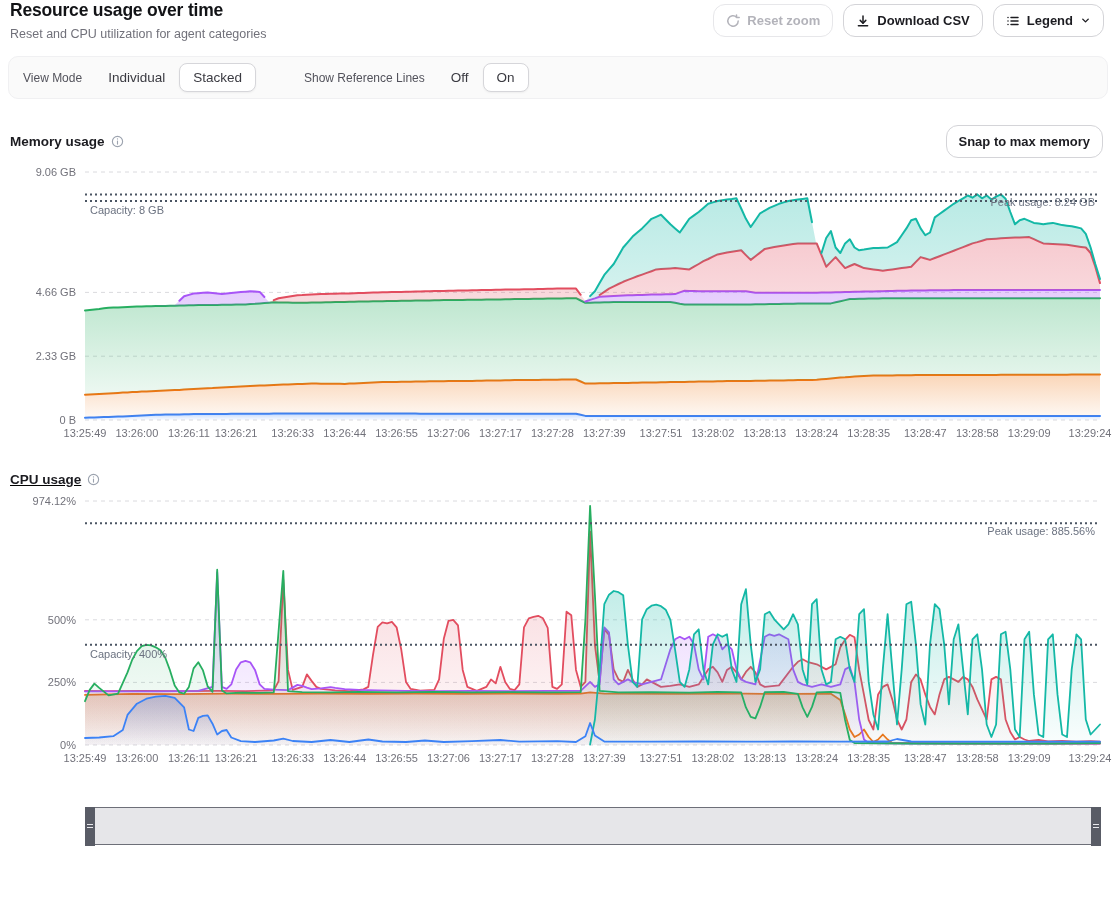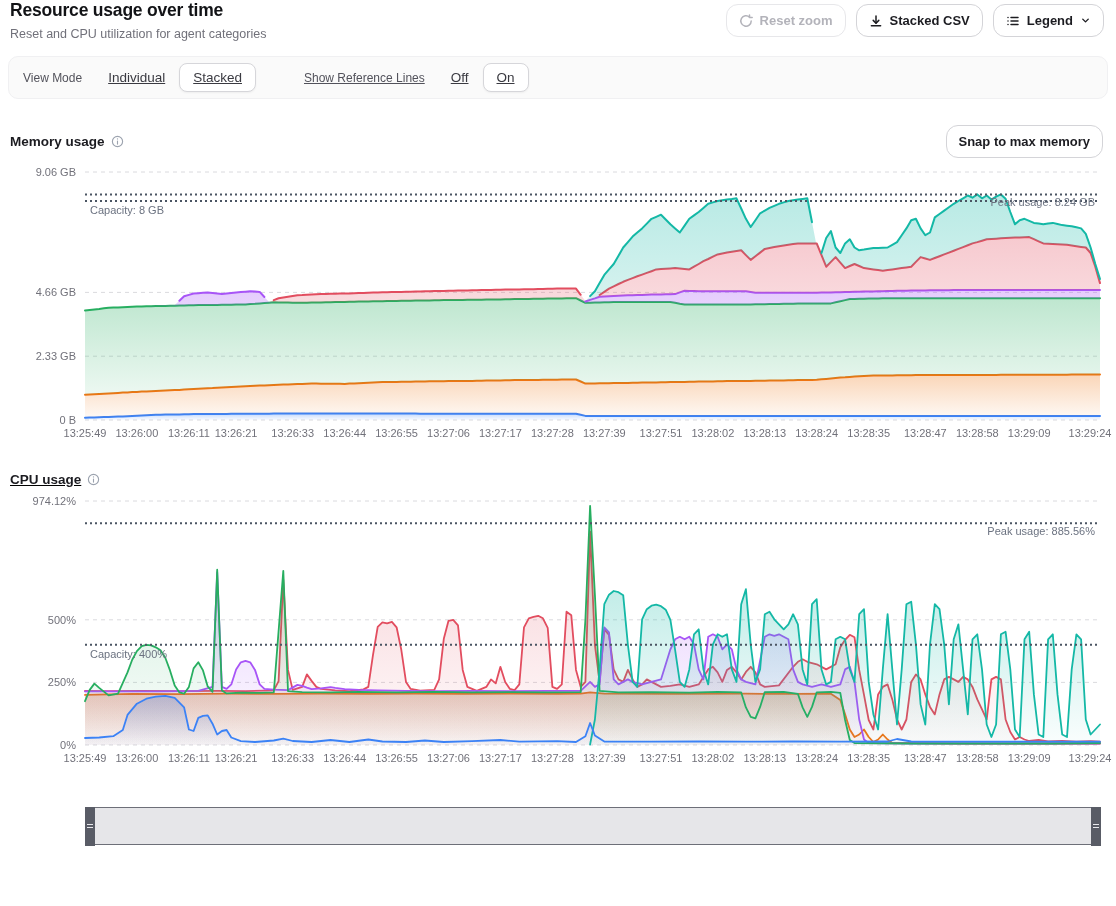--- a/index.html
+++ b/index.html
@@ -7,22 +7,22 @@
   .page { padding:0 0 0 0; }
   .header { display:flex; justify-content:space-between; align-items:flex-start; padding:0 12px 0 10px; }
   .header h1 { font-size:17.5px; font-weight:700; color:#121316; letter-spacing:-0.2px; }
   .header p { font-size:12.5px; color:#71717a; margin-top:6px; }
   .header-actions { display:flex; gap:10px; align-items:center; margin-top:4px; }
   .btn { display:inline-flex; align-items:center; gap:7px; background:#fff; border:1px solid #d4d4d8; border-radius:12px; padding:0 12px; height:33px; font-family:"Liberation Sans",sans-serif; font-size:13px; font-weight:700; color:#1c1c21; cursor:pointer; }
   .btn svg { flex:0 0 auto; }
   .btn.disabled { color:#b3b3ba; border-color:#e7e7ea; }
   .controls { margin:15px 8px 0 8px; background:#fafafa; border:1px solid #f0f0f2; border-radius:10px; height:43px; display:flex; align-items:center; padding:0 14px; }
   .ctl-label { font-size:12px; color:#52525b; margin-right:12px; }
-  .ctl-gap { margin-left:48px;text-decoration:underline; }
-  .opt { background:transparent; border:1px solid transparent; border-radius:8px; padding:6px 13px; font-family:"Liberation Sans",sans-serif; font-size:13.5px; color:#3a3a41; cursor:pointer;text-decoration:underline; }
+  .ctl-gap { margin-left:48px; }
+  .opt { background:transparent; border:1px solid transparent; border-radius:8px; padding:6px 13px; font-family:"Liberation Sans",sans-serif; font-size:13.5px; color:#3a3a41; cursor:pointer; }
   .opt.selected { background:#fff; border-color:#d6d6da; box-shadow:0 1px 2px rgba(0,0,0,0.05); }
   .section-head { display:flex; justify-content:space-between; align-items:center; padding:0 13px 0 10px; }
   .section-head.mem { margin-top:26px; }
   .section-head.cpu { margin-top:27px;text-decoration:underline; }
   .section-title { display:flex; align-items:center; gap:6px; font-size:13.5px; font-weight:700; color:#1b1b20; }
   .chart { line-height:0; }
   .chart.mem { margin-top:5px; }
   .chart.cpu { margin-top:6px; }
   svg text.tick { font-size:11px; fill:#71717a; font-family:"Liberation Sans",sans-serif; }
   svg text.ref { font-size:11px; fill:#6b7280; font-family:"Liberation Sans",sans-serif; }
@@ -48,21 +48,21 @@
             <path d="M10.5 0.9v2.7h2.7"></path>
           </svg>
         <span>Reset zoom</span>
       </button>
       <button class="btn">
         <svg width="14" height="14" viewBox="0 0 14 14" fill="none" stroke="currentColor" stroke-width="1.5" stroke-linecap="round" stroke-linejoin="round">
             <path d="M7 2v7"></path>
             <path d="M4.2 6.4 7 9.2 9.8 6.4"></path>
             <path d="M2.4 11.8h9.2"></path>
           </svg>
-        <span>Stacked CSV</span>
+        <span>Download CSV</span>
       </button>
       <button class="btn">
         <svg width="14" height="14" viewBox="0 0 14 14" fill="none" stroke="currentColor" stroke-width="1.5" stroke-linecap="round">
             <path d="M5 3.5h7M5 7h7M5 10.5h7"></path>
             <path d="M2 3.5h0.01M2 7h0.01M2 10.5h0.01"></path>
           </svg>
         <span>Legend</span>
         <svg width="11" height="11" viewBox="0 0 12 12" fill="none" stroke="currentColor" stroke-width="1.5" stroke-linecap="round" stroke-linejoin="round">
             <path d="M3 4.5 6 7.5 9 4.5"></path>
           </svg>

